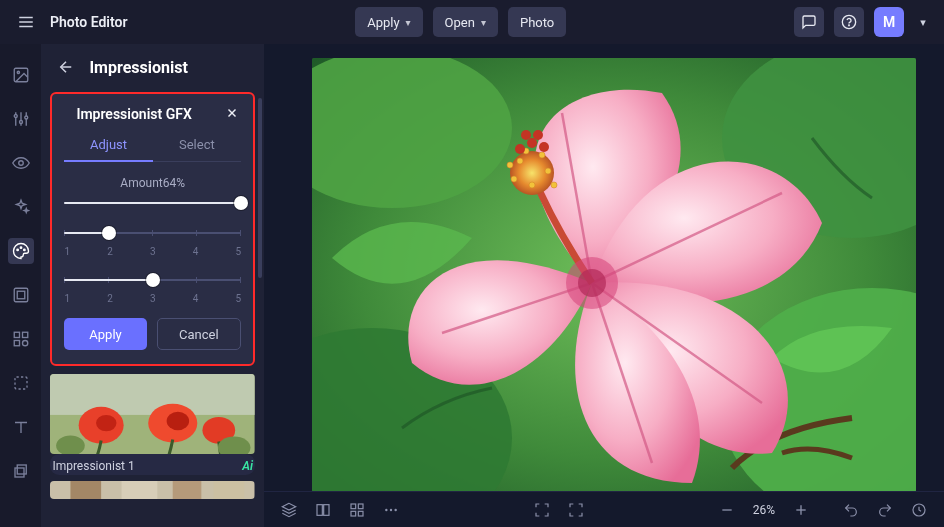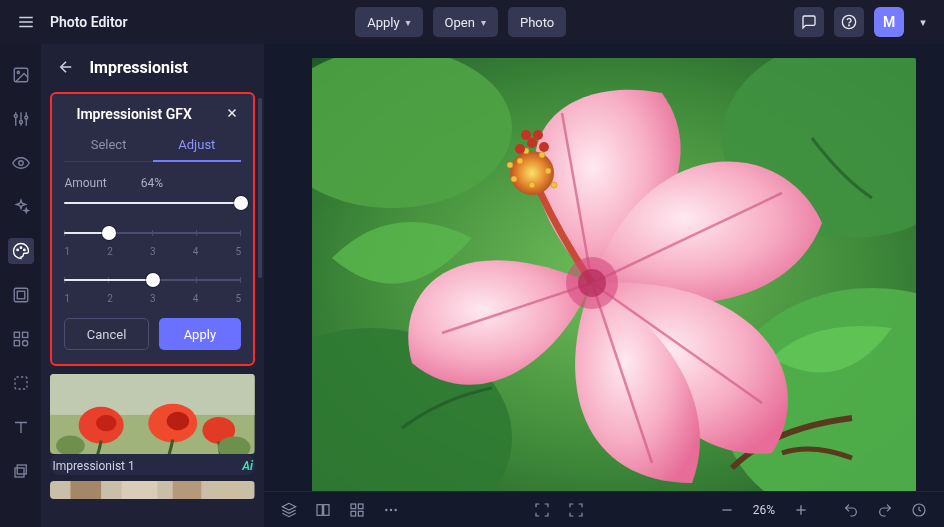--- a/index.html
+++ b/index.html
@@ -25,21 +25,21 @@
   .panel-header { height: 46px; display:flex; align-items:center; gap:12px; padding: 0 14px; color:#fff; font-weight:700; font-size:16px;}
   .panel-body { flex:1; overflow:hidden; padding: 0 0 6px 0; position:relative;}
   .gfx-card { margin: 2px 9px 8px 9px; background: #2a2d45; border-radius: 6px; padding: 10px 12px 14px 12px; position:relative; border: 2px solid #ff2a2a;}
   .gfx-title-row { display:flex; align-items:flex-end; justify-content:space-between; color:#fff; font-size:14px; font-weight:600; margin-bottom:8px;margin-left:12px;}
   .close-x { width:18px; height:18px; color:#eceef5; cursor:pointer; display:flex; align-items:center; justify-content:center;}
   .tabs { display:flex; border-bottom:1px solid #3a3e5c; margin-bottom:14px;}
   .tab { flex:1; text-align:center; padding:7px 0 9px 0; font-size:13px; color:#8b90aa; cursor:pointer; position:relative;}
   .tab.active { color:#8e94ff; }
   .tab.active::after { content:""; position:absolute; left:0; right:0; bottom:-1px; height:2px; background:#767cff;}
   .ctrl { margin-bottom:16px;}
-  .ctrl-row { display:flex; justify-content:flex-start; font-size:12px; color:#a9adc5; margin-bottom:6px;gap:34px;}
+  .ctrl-row { display:flex; justify-content:center; font-size:12px; color:#a9adc5; margin-bottom:6px;}
   .slider { position:relative; height:14px; }
   .track { position:absolute; top:6px; left:0; right:0; height:2px; background:#4a4f72; border-radius:2px;}
   .track-fill { position:absolute; top:6px; left:0; height:2px; background:#e7e9f2; border-radius:2px;}
   .thumb { position:absolute; top:0; width:14px; height:14px; border-radius:50%; background:#fff; transform:translateX(-50%); cursor:pointer; box-shadow:0 0 0 1px rgba(0,0,0,.3);}
   .ticks { display:flex; justify-content:space-between; font-size:10px; color:#6d7290; margin-top:6px;}
   .tickmarks { position:absolute; top:4px; left:0; right:0; height:6px; display:flex; justify-content:space-between;}
   .tickmarks span { width:1px; height:6px; background:#4a4f72;}
   .btn-row { display:flex; gap:10px; margin-top:14px;}
   .btn { flex:1; height:32px; border-radius:5px; font-size:13px; display:flex; align-items:center; justify-content:center; cursor:pointer;}
   .btn.cancel { background:transparent; border:1px solid #4a4f72; color:#cfd2e0;}
@@ -195,22 +195,22 @@
         <div class="gfx-title-row">
           <span>Impressionist GFX</span>
           <div class="close-x">
             <svg width="14" height="14" viewBox="0 0 24 24" fill="none" stroke="currentColor" stroke-width="2.4">
                 <line x1="18" y1="6" x2="6" y2="18"></line>
                 <line x1="6" y1="6" x2="18" y2="18"></line>
               </svg>
           </div>
         </div>
         <div class="tabs">
+          <div class="tab active"><span>Adjust</span></div>
           <div class="tab"><span>Select</span></div>
-          <div class="tab active"><span>Adjust</span></div>
         </div>
 
         <div class="ctrl">
           <div class="ctrl-row">
             <span>Amount</span>
             <span>64%</span>
           </div>
           <div class="slider">
             <div class="track"></div>
             <div class="track-fill" style="width:100%"></div>
@@ -256,25 +256,25 @@
           <div class="ticks">
             <span>1</span>
             <span>2</span>
             <span>3</span>
             <span>4</span>
             <span>5</span>
           </div>
         </div>
 
         <div class="btn-row">
+          <div class="btn apply">
+              <span>Apply</span>
+            </div>
           <div class="btn cancel">
               <span>Cancel</span>
-            </div>
-          <div class="btn apply">
-              <span>Apply</span>
             </div>
         </div>
       </div>
 
       <div class="preset">
         <div class="preset-thumb">
           <svg class="poppies" viewBox="0 0 200 80" preserveAspectRatio="xMidYMid slice">
             <rect width="200" height="80" fill="#9fb37a"></rect>
             <rect width="200" height="40" fill="#bfcab0"></rect>
             <ellipse cx="50" cy="50" rx="22" ry="18" fill="#e8402a"></ellipse>

